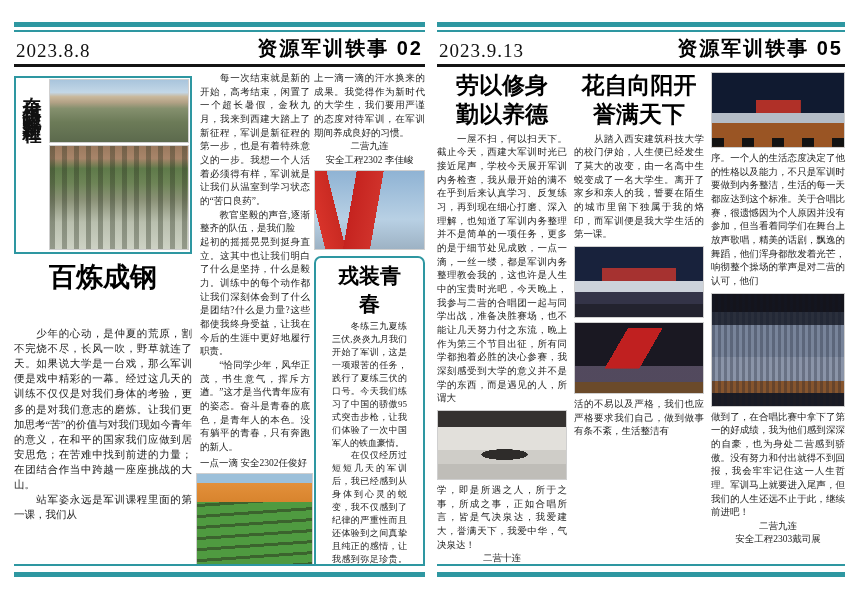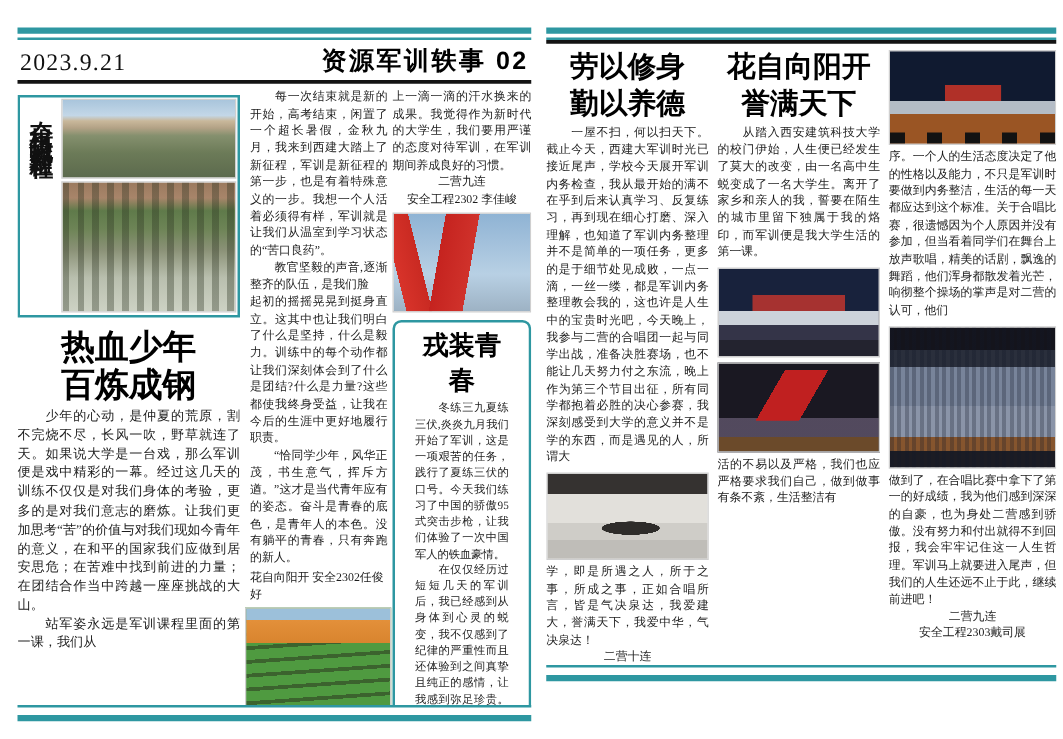--- a/index.html
+++ b/index.html
@@ -106,47 +106,46 @@
 </head>
 <body>
 
 <div id="sheet" style="--teal:#2e97a1;">
 
   <div class="page" id="page-left">
     <div class="rule thick"></div>
     <div class="gap3"></div>
     <div class="rule thin"></div>
     <div class="header-row">
-      <span class="date">2023.9.21</span>
+      <span class="date">2023.8.8</span>
       <span class="masthead">资源军训轶事 02</span>
     </div>
     <div class="rule black"></div>
 
     <div class="content">
 
       <div class="boxA">
         <div class="vtitle">奋楫扬帆新征程</div>
         <div class="boxA-photos">
           <div class="photo ph-march"></div>
           <div class="photo ph-fieldmarch"></div>
         </div>
       </div>
       <div class="headlineA">
-        <div>热血少年</div>
         <div>百炼成钢</div>
       </div>
       <div class="bodyA body-text">　　少年的心动，是仲夏的荒原，割不完烧不尽，长风一吹，野草就连了天。如果说大学是一台戏，那么军训便是戏中精彩的一幕。经过这几天的训练不仅仅是对我们身体的考验，更多的是对我们意志的磨炼。让我们更加思考“苦”的价值与对我们现如今青年的意义，在和平的国家我们应做到居安思危；在苦难中找到前进的力量；在团结合作当中跨越一座座挑战的大山。
 　　站军姿永远是军训课程里面的第一课，我们从</div>
 
       <div class="colB">
         <div class="body-text">　　每一次结束就是新的开始，高考结束，闲置了一个超长暑假，金秋九月，我来到西建大踏上了新征程，军训是新征程的第一步，也是有着特殊意义的一步。我想一个人活着必须得有样，军训就是让我们从温室到学习状态的“苦口良药”。
 　　教官坚毅的声音,逐渐整齐的队伍，是我们脸</div>
         <div class="body-text">起初的摇摇晃晃到挺身直立。这其中也让我们明白了什么是坚持，什么是毅力。训练中的每个动作都让我们深刻体会到了什么是团结?什么是力量?这些都使我终身受益，让我在今后的生涯中更好地履行职责。
 　　“恰同学少年，风华正茂，书生意气，挥斥方遒。”这才是当代青年应有的姿态。奋斗是青春的底色，是青年人的本色。没有躺平的青春，只有奔跑的新人。</div>
-        <div class="sig">花自向阳开 安全2302任俊好</div>
+        <div class="sig">一点一滴 安全2302任俊好</div>
         <div class="photo ph-field"></div>
       </div>
 
       <div class="colC">
         <div class="body-text">上一滴一滴的汗水换来的成果。我觉得作为新时代的大学生，我们要用严谨的态度对待军训，在军训期间养成良好的习惯。</div>
         <div class="sig">二营九连</div>
         <div class="sig">安全工程2302 李佳峻</div>
         <div class="photo ph-flags"></div>
         <div class="boxC">
           <div class="headlineC">戎装青春</div>
@@ -160,20 +159,24 @@
 
     <div class="rule thin"></div>
     <div class="gap6"></div>
     <div class="rule thick"></div>
   </div>
 
   <div class="page" id="page-right">
     <div class="rule thick"></div>
     <div class="gap3"></div>
     <div class="rule thin"></div>
+    <div class="header-row">
+      <span class="date">2023.9.13</span>
+      <span class="masthead">资源军训轶事 05</span>
+    </div>
     <div class="rule black"></div>
 
     <div class="content">
 
       <div class="rcol" id="r-col1">
         <div class="r-headline">
           <div>劳以修身</div>
           <div>勤以养德</div>
         </div>
         <div class="body-text">　　一屋不扫，何以扫天下。截止今天，西建大军训时光已接近尾声，学校今天展开军训内务检查，我从最开始的满不在乎到后来认真学习、反复练习，再到现在细心打磨、深入理解，也知道了军训内务整理并不是简单的一项任务，更多的是于细节处见成败，一点一滴，一丝一缕，都是军训内务整理教会我的，这也许是人生中的宝贵时光吧，今天晚上，我参与二营的合唱团一起与同学出战，准备决胜赛场，也不能让几天努力付之东流，晚上作为第三个节目出征，所有同学都抱着必胜的决心参赛，我深刻感受到大学的意义并不是学的东西，而是遇见的人，所谓大</div>

